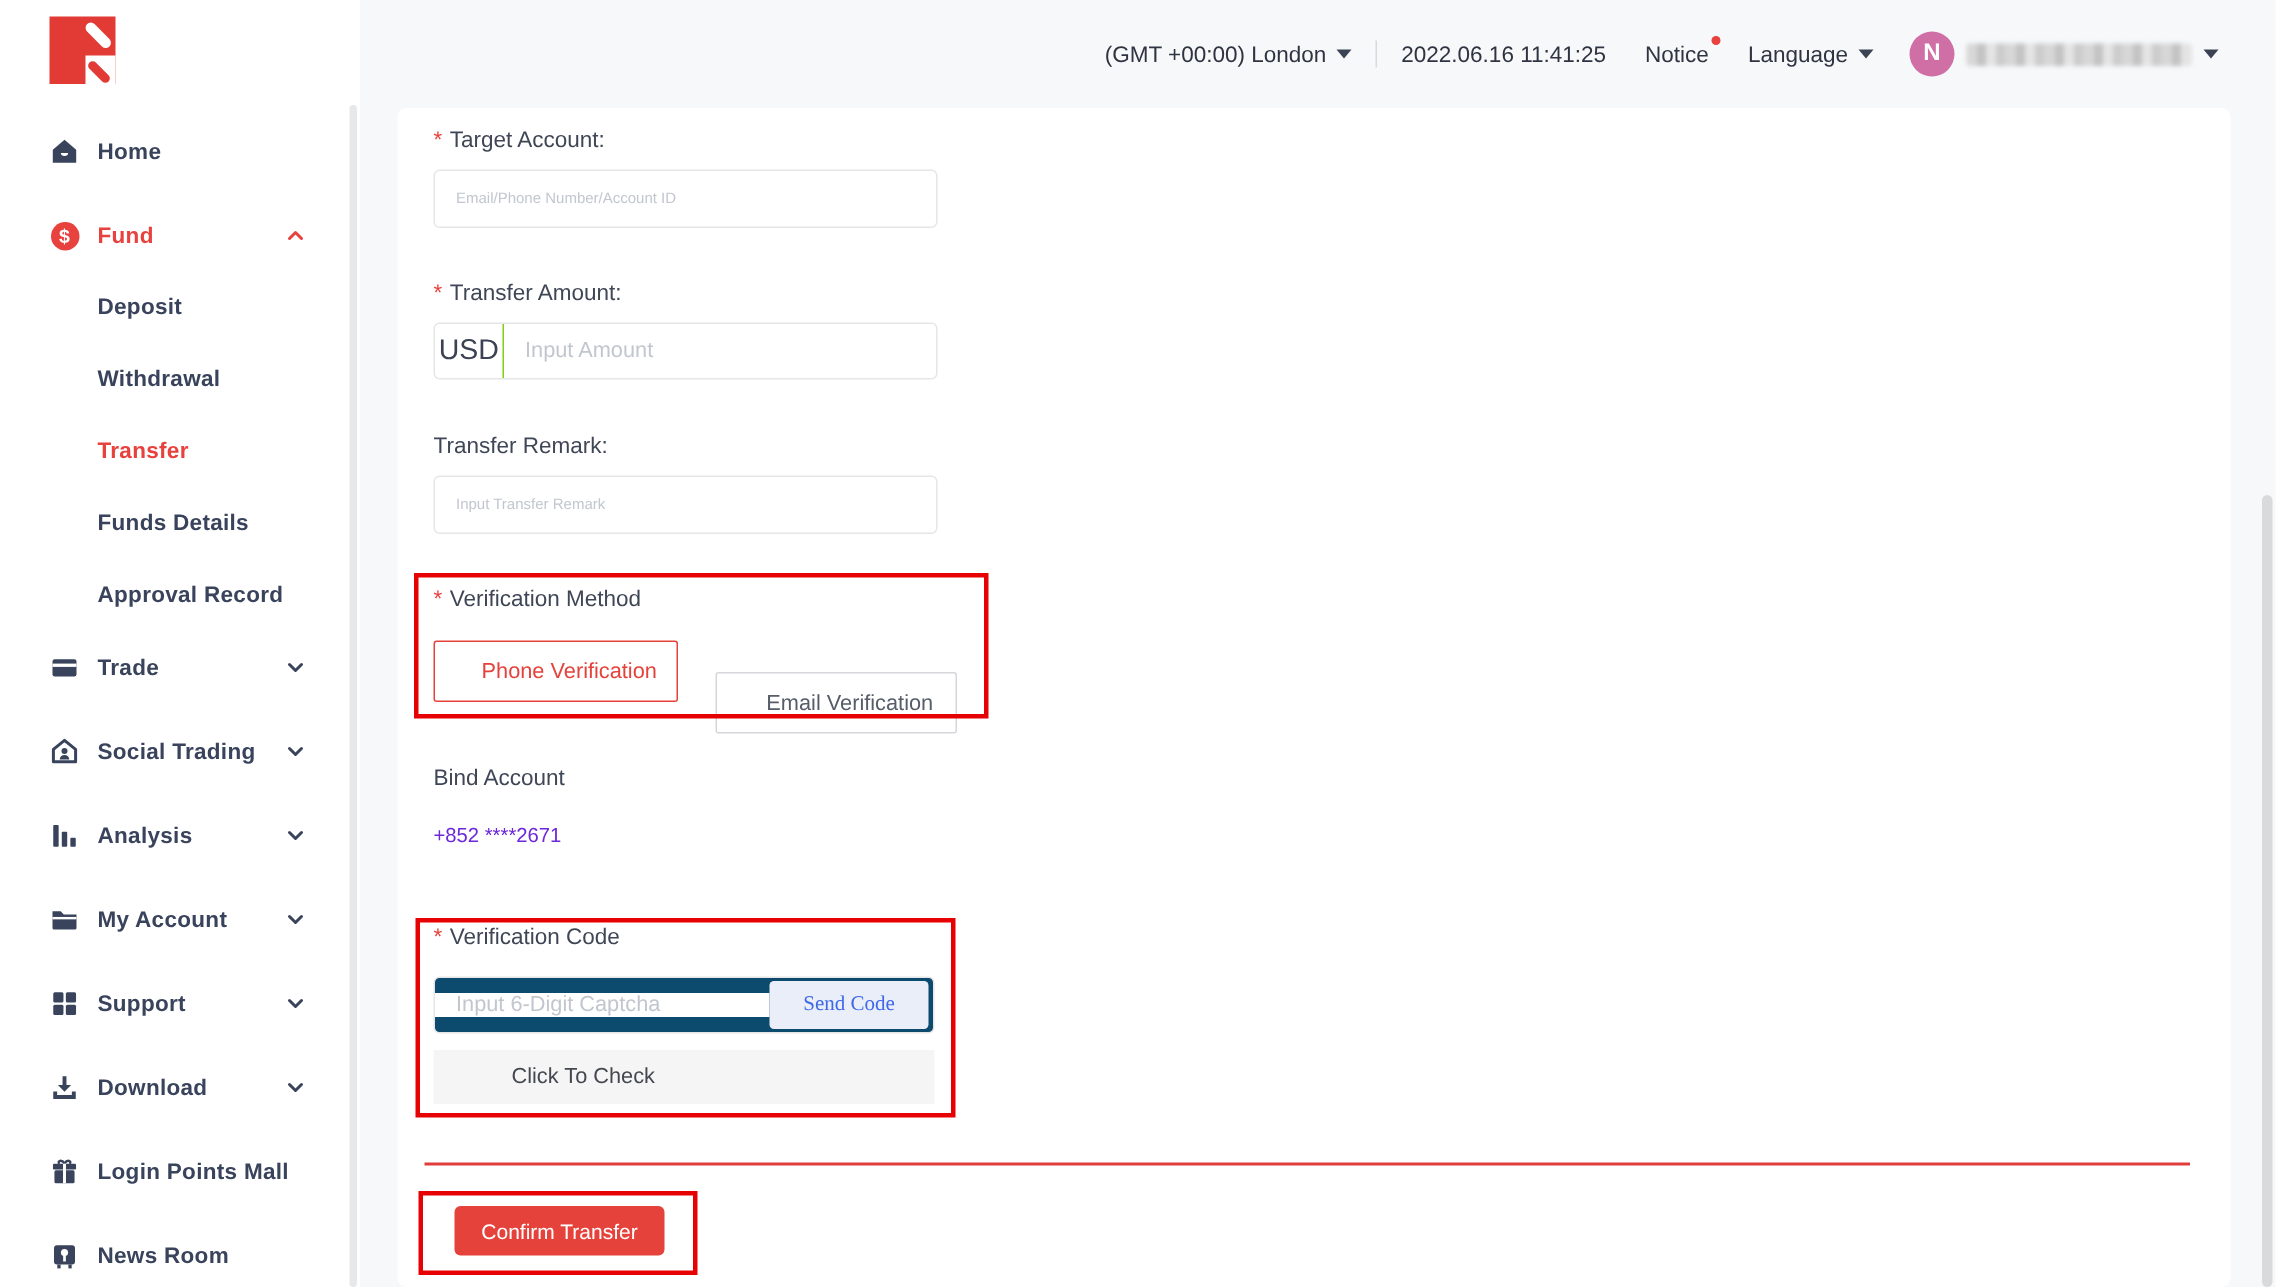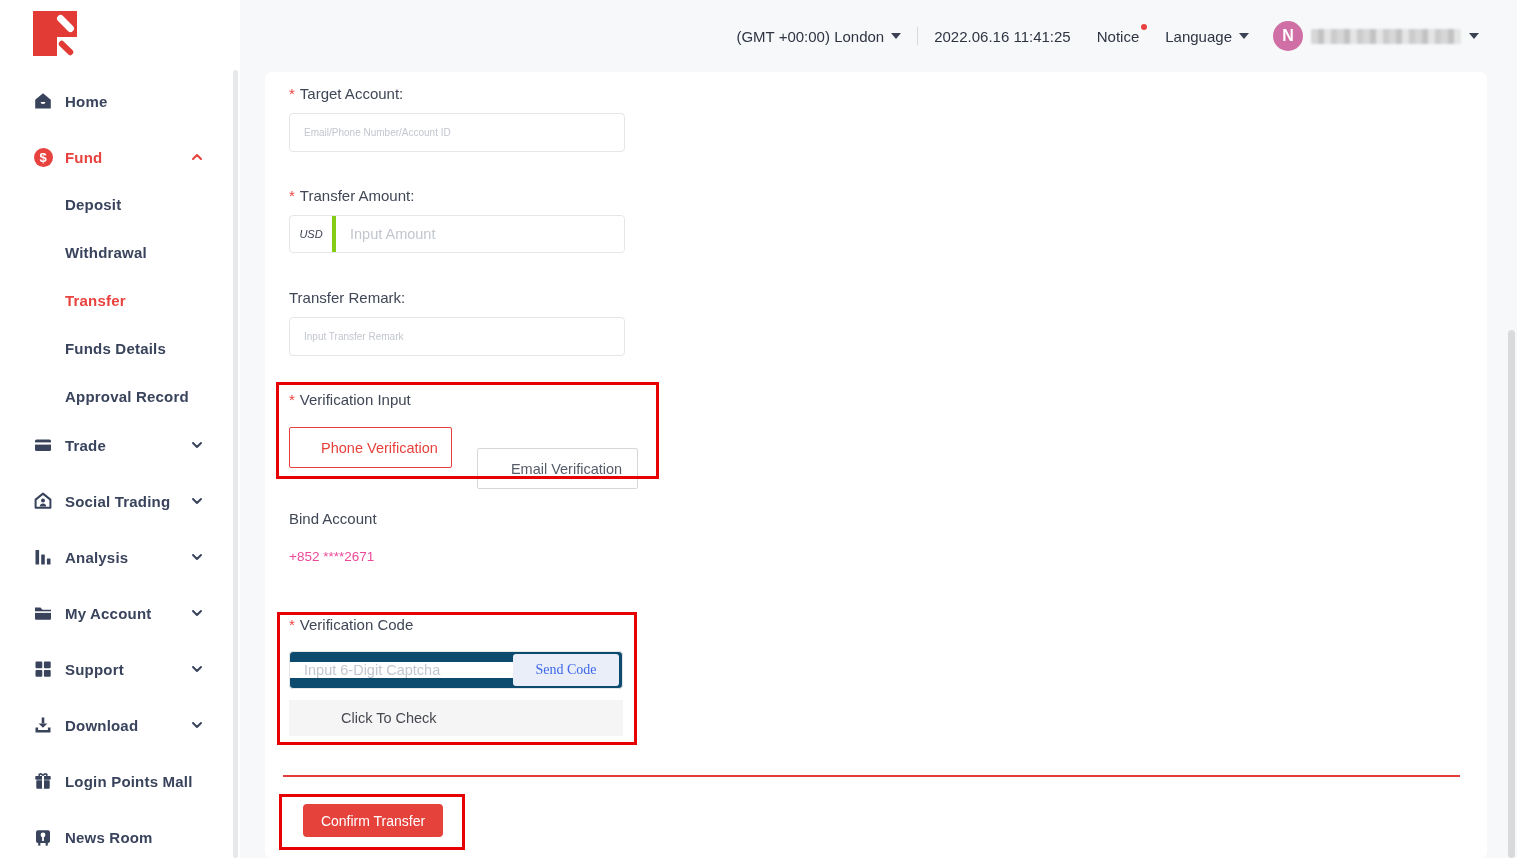--- a/index.html
+++ b/index.html
@@ -42,27 +42,27 @@
   .user-blur { width:150px; height:15px; border-radius:2px;
     background:repeating-linear-gradient(90deg,#d7d7d7 0 7px,#c3c3c3 7px 13px,#e4e4e4 13px 20px,#cccccc 20px 26px);
     filter:blur(1.3px); }
   
   .card { position:absolute; left:265px; top:72px; width:1222px; height:786px; background:#fff; border-radius:6px; z-index:1; }
   .f-label { position:absolute; left:24px; font-size:15px; color:#3f4656; display:flex; gap:5px; line-height:16px; }
   .req { color:#e8423e; }
   .t-input { position:absolute; left:24px; width:336px; height:39px; border:1px solid #e5e6e8; border-radius:4px; background:#fff; padding:0 14px; font-size:10px; color:#3a4254; font-family:"Liberation Sans", sans-serif; outline:none; }
   .t-input::placeholder { color:#c2c6ce; }
   .amount-group { position:absolute; left:24px; top:143px; width:336px; height:38px; border:1px solid #e5e6e8; border-radius:4px; display:flex; background:#fff; }
-  .currency { width:46px; border-right:4px solid #84cc16; display:flex; align-items:center; justify-content:center; font-size:11px; color:#3c4254;font-style:italic; }
+  .currency { width:46px; border-right:1px solid #84cc16; display:flex; align-items:center; justify-content:center; font-size:19px; color:#3c4254; }
   .amount-group input { flex:1; border:none; outline:none; padding:0 14px; font-size:14.5px; border-radius:4px; font-family:"Liberation Sans", sans-serif; color:#3a4254; }
   .amount-group input::placeholder { color:#c2c6ce; }
   .vm-btn { position:absolute; height:41px; border-radius:2px; background:#fff; font-size:14.5px; display:flex; align-items:center; justify-content:center; cursor:pointer; font-family:"Liberation Sans", sans-serif;padding-left:18px; }
   .vm-btn.selected { left:24px; width:163px; border:1px solid #e6423c; color:#e6423c; }
   .vm-btn.plain { left:212px; width:161px; border:1px solid #d6d7da; color:#565d69; }
-  .bind-value { position:absolute; left:24px; font-size:13.5px; color:#ec4899; }
+  .bind-value { position:absolute; left:24px; font-size:13.5px; color:#6d28d9; }
   .captcha-wrap { position:absolute; left:24px; top:579px; width:334px; height:38px; border:1px solid #e5e6e8; border-radius:4px; background:#0c4a6e; display:flex; align-items:center; }
   .captcha-wrap input { flex:1; border:none; outline:none; padding:0 14px; font-size:14.5px; font-family:"Liberation Sans", sans-serif; color:#3a4254; min-width:0; }
   .captcha-wrap input::placeholder { color:#c2c6ce; }
   .send-code { width:106px; height:32px; margin-right:3px; border:none; border-radius:3px; background:#e9eef9; color:#3e68e7; font-size:14px; cursor:pointer; font-family:Liberation Serif, serif; }
   .click-check { position:absolute; left:24px; top:628px; width:334px; height:36px; background:#f5f5f6; display:flex; align-items:center; padding-left:52px; font-size:14.5px; color:#45494f; cursor:pointer; }
   .red-divider { position:absolute; left:18px; top:703px; width:1177px; height:2px; background:#e23c3c; }
   .confirm-btn { position:absolute; left:38px; top:732px; width:140px; height:33px; border:none; border-radius:4px; background:#e6423c; color:#fff; font-size:14px; cursor:pointer; font-family:"Liberation Sans", sans-serif; }
   
   .anno { position:absolute; border:3px solid #e60202; z-index:6; pointer-events:none; }
   .anno1 { left:276px; top:382px; width:383px; height:97px; }
@@ -282,21 +282,21 @@
     <input type="text" placeholder="Input Amount" style="">
   </div>
 
   <div class="f-label" style="top:218px">
     <span>Transfer Remark:</span>
   </div>
   <input class="t-input" style="top: 245px;" type="text" placeholder="Input Transfer Remark">
 
   <div class="f-label" style="top:320px">
     <span class="req">*</span>
-    <span>Verification Input</span>
+    <span>Verification Method</span>
   </div>
   <button class="vm-btn selected" style="top:355px">Phone Verification</button>
   <button class="vm-btn plain" style="top:376px">Email Verification</button>
 
   <div class="f-label" style="top:439px">
     <span>Bind Account</span>
   </div>
   <div class="bind-value" style="top:477px">+852 ****2671</div>
 
   <div class="f-label" style="top:545px">

